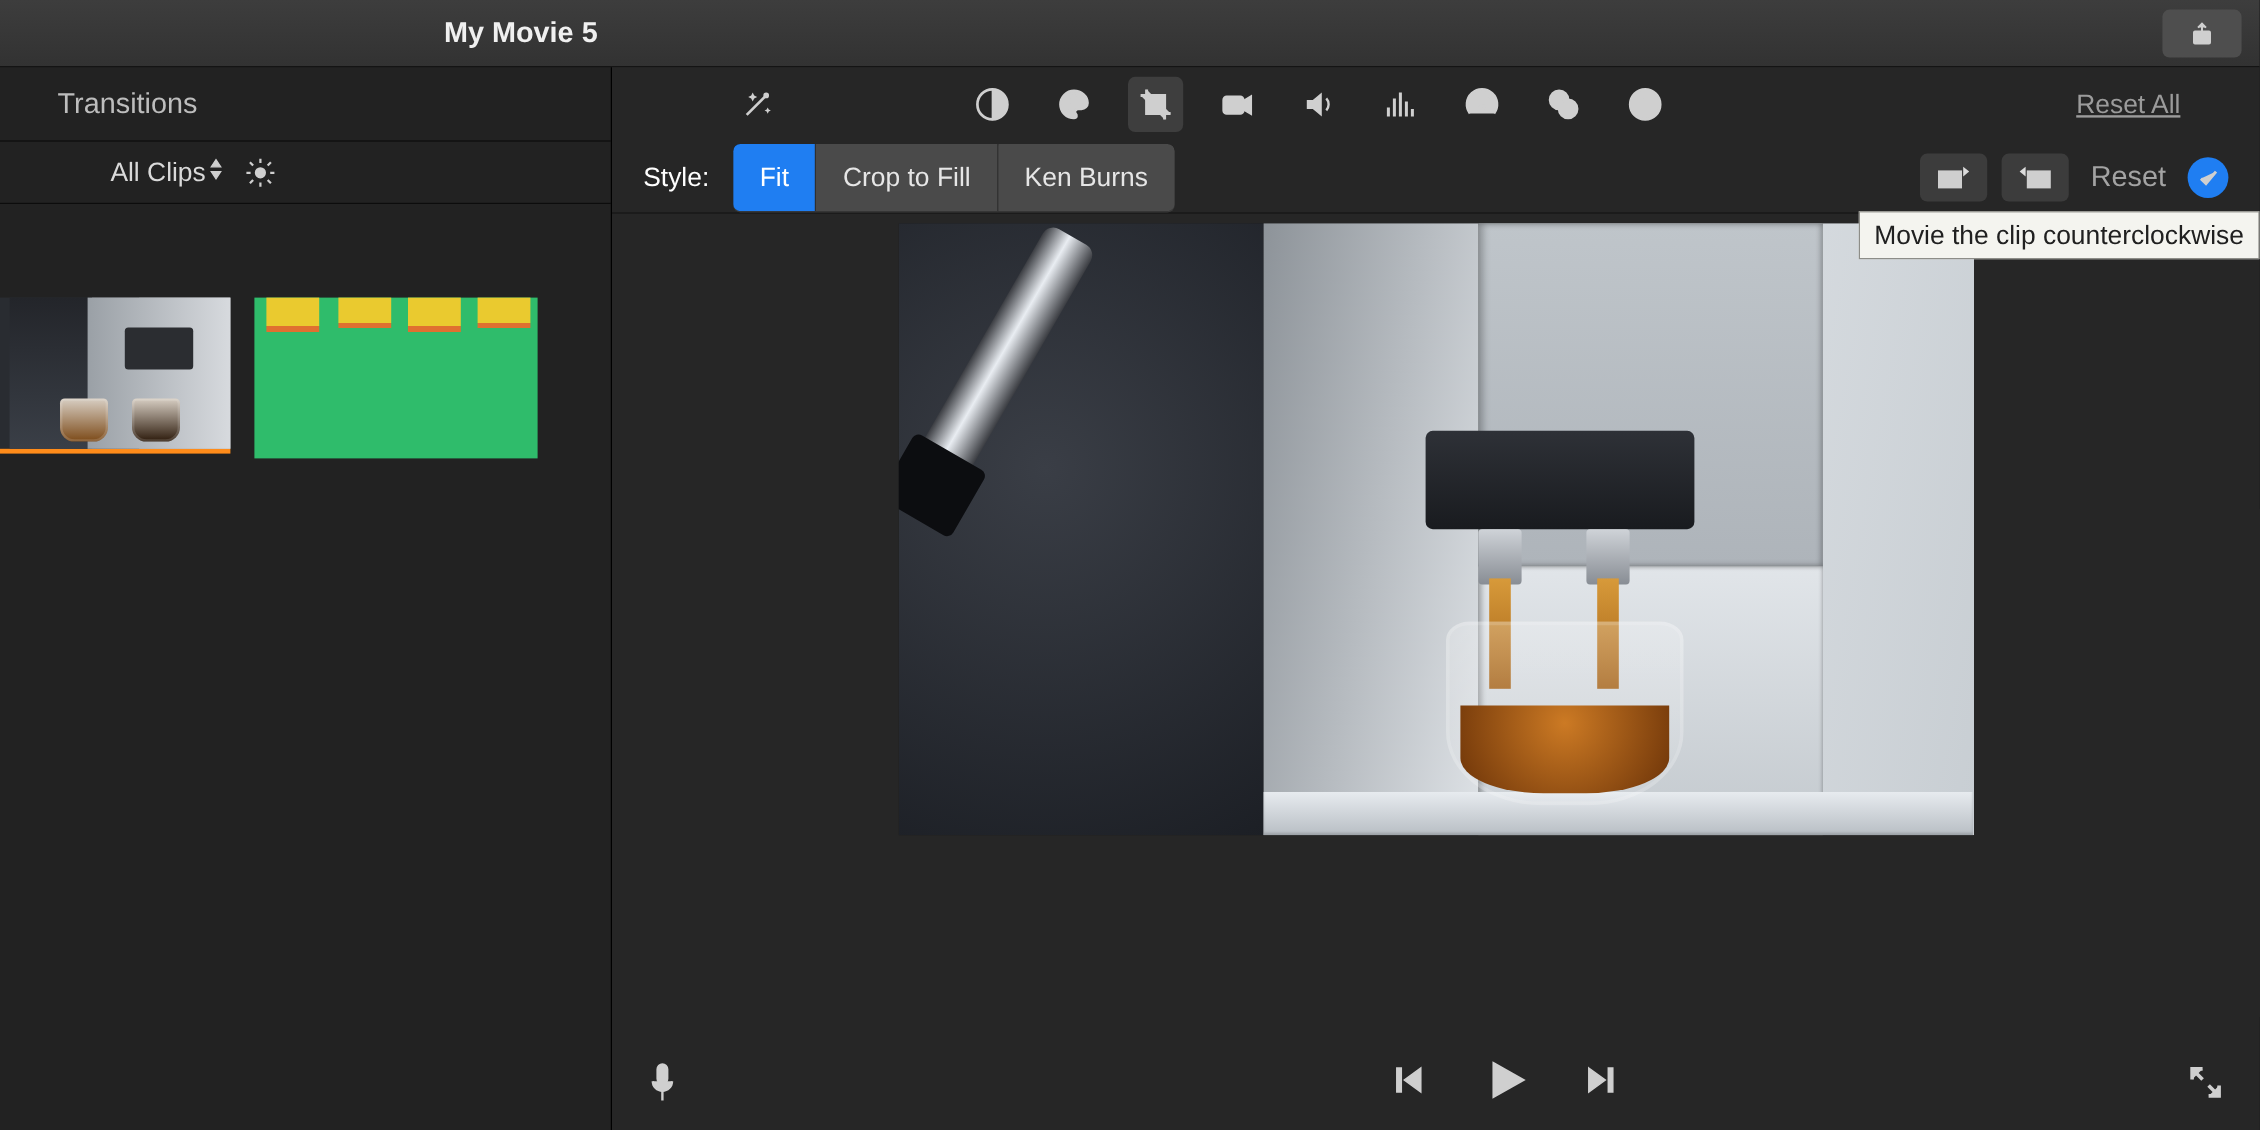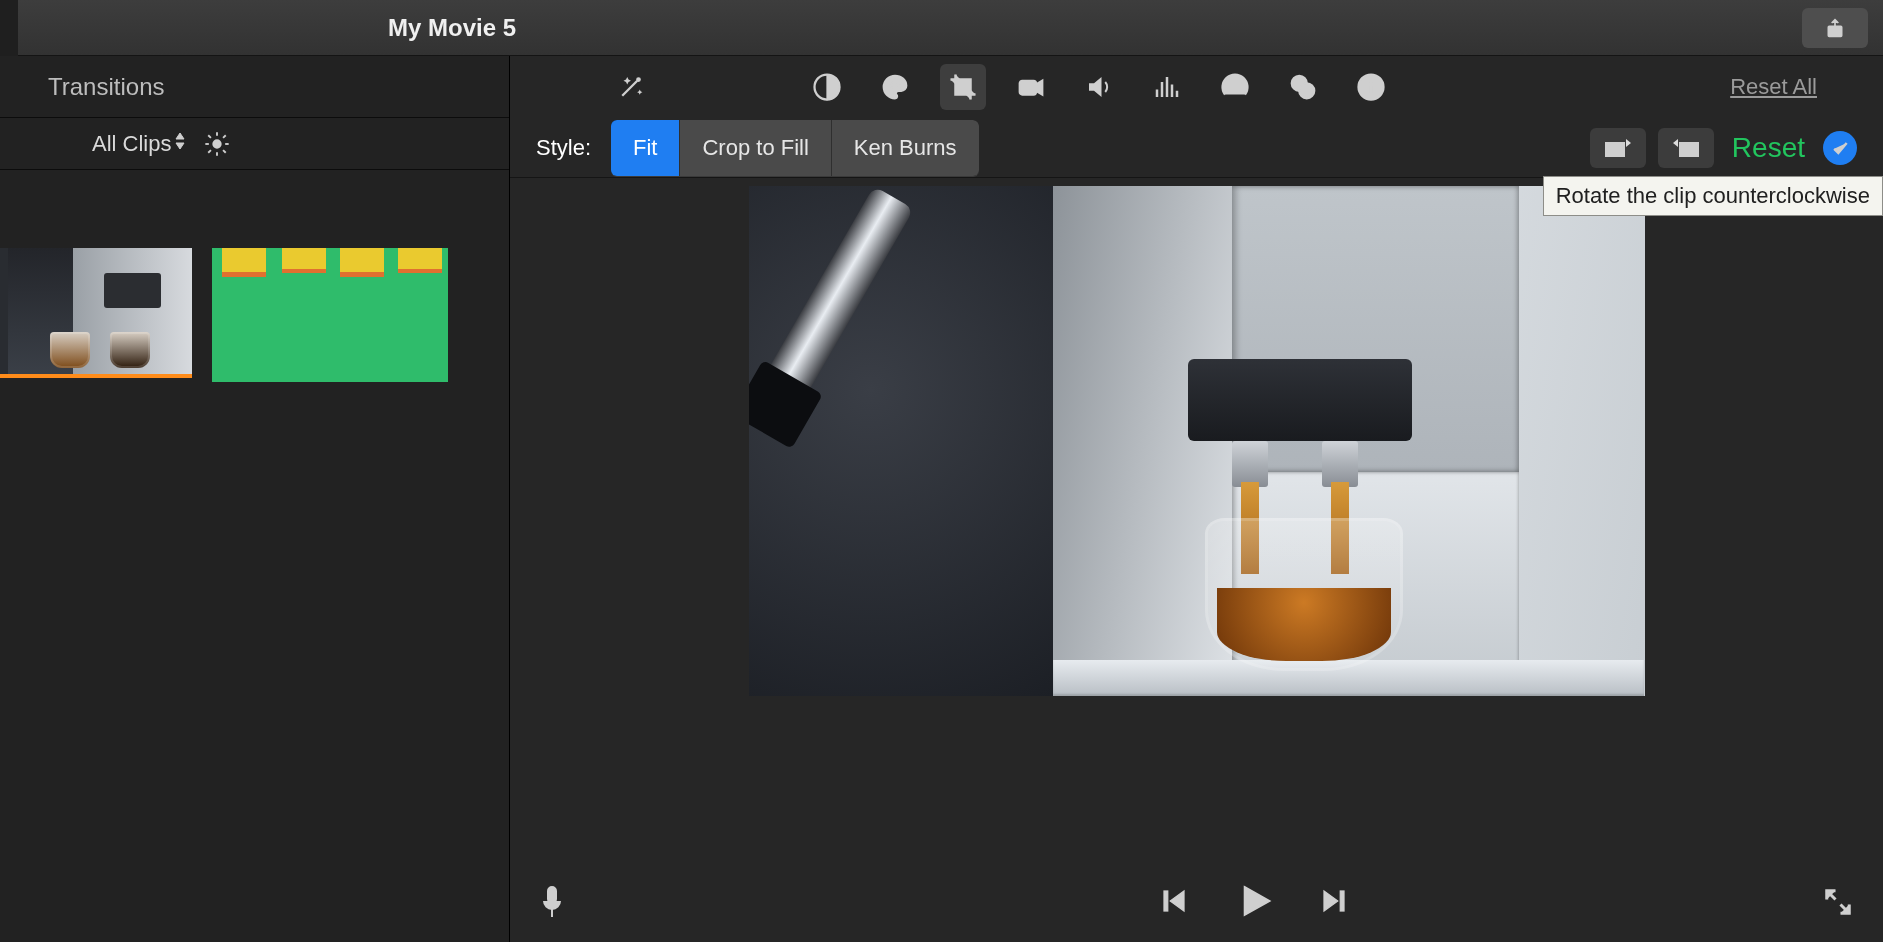--- a/index.html
+++ b/index.html
@@ -1,18 +1,18 @@
 <!DOCTYPE html>
 <html><head>
 <meta charset="utf-8">
 <style>
   * { margin: 0; padding: 0; box-sizing: border-box; font-family: -apple-system, "Helvetica Neue", Arial, sans-serif; }
   body { background: #1f1f1f; color: #e6e6e6; width: 1883px; height: 942px; overflow: hidden; }
 
-  .titlebar { height: 56px; background: linear-gradient(#3d3d3d,#323232); position: relative; border-bottom: 1px solid #141414; margin-left: 18px; }
+  .titlebar { height: 56px; background: linear-gradient(#3d3d3d,#323232); position: relative; border-bottom: 1px solid #141414; }
   .titlebar .title { position: absolute; left: 50%; top: 50%; transform: translate(-50%,-50%); font-weight: 600; font-size: 24px; color: #f0f0f0; left: 370px; transform: translate(0,-50%);}
   .share-btn { position: absolute; right: 15px; top: 8px; width: 66px; height: 40px; background: #4e4e4e; border-radius: 6px; display:flex; align-items:center; justify-content:center; }
   .share-btn svg { width: 20px; height: 24px; }
 
   .main { display: flex; height: calc(100% - 56px); }
 
   
   .left { width: 510px; background: #222; display:flex; flex-direction:column; border-right: 1px solid #000; }
   .left-header { height: 62px; display:flex; align-items:center; padding-left: 48px; border-bottom: 1px solid #0c0c0c; }
   .left-header span { font-size: 24px; color:#bdbdbd; font-weight:400; }
@@ -54,21 +54,21 @@
 
   .style-row { height:60px; display:flex; align-items:center; padding:0 26px; gap:14px; border-bottom:1px solid #151515; position:relative;}
   .style-label{ color:#ffffff; font-size:22px; margin-right:6px;}
   .seg { display:flex; border-radius:6px; overflow:hidden; box-shadow:0 1px 0 #000 inset, 0 1px 0 #3a3a3a;}
   .seg button{ border:none; padding:0 22px; height:56px; font-size:22px; color:#e6e6e6; background:#4a4a4a; cursor:pointer; border-right:1px solid #2f2f2f;}
   .seg button:last-child{ border-right:none;}
   .seg button.sel{ background:#1f7ef2; color:#fff;}
   .right-controls{ margin-left:auto; display:flex; align-items:center; gap:12px;}
   .rot-btn{ width:56px; height:40px; background:#3c3c3c; border-radius:6px; display:flex; align-items:center; justify-content:center;}
   .rot-btn svg{ width:30px; height:22px;}
-  .reset-txt{ color:#22c55e; font-size:28px; margin:0 6px;}
+  .reset-txt{ color:#a3a3a3; font-size:24px; margin:0 6px;}
   .check{ width:34px; height:34px; border-radius:50%; background:#1f7ef2; display:flex; align-items:center; justify-content:center;}
   .check svg{ width:20px; height:20px;}
   .tooltip{ position:absolute; right:0px; top:58px; background:#f4f4ef; color:#202020; font-size:22px; padding:6px 12px; border:1px solid #8d8d88; white-space:nowrap; z-index:5;}
 
   .viewer { flex:1; display:flex; align-items:flex-start; justify-content:center; padding-top:8px;}
   .preview { width:896px; height:510px; background:#1b1b1b; position:relative; overflow:hidden;}
   .bgdark{ position:absolute; left:0; top:0; width:34%; height:100%; background:radial-gradient(circle at 40% 40%, #3a3e46, #1c1f25);}
   .machinebody{ position:absolute; right:0; top:0; width:66%; height:100%; background:linear-gradient(100deg,#8d9399,#dfe3e7 40%,#c8ced3);}
   .panel{position:absolute; right:14%; top:0; width:32%; height:56%; background:linear-gradient(#bfc5ca,#aeb4ba); box-shadow:-2px 0 4px rgba(0,0,0,.25) inset, 4px 0 6px rgba(0,0,0,.25) inset;}
   .door{position:absolute; right:14%; top:56%; width:32%; height:44%; background:linear-gradient(#e1e5e9,#c3c9ce); box-shadow:-1px 0 3px rgba(0,0,0,.2) inset, 3px 0 4px rgba(0,0,0,.25) inset;}
@@ -253,21 +253,21 @@
               <path d="M7 2L2 6l5 4" fill="#dcdcdc" stroke="none"></path>
             </svg>
         </div>
         <span class="reset-txt">Reset</span>
         <div class="check">
           <svg viewBox="0 0 24 24" fill="none" stroke="#0a2545" stroke-width="3">
               <polyline points="5,13 10,18 20,6"></polyline>
             </svg>
         </div>
       </div>
-      <div class="tooltip">Rotate the clip counterclockwise</div>
+      <div class="tooltip">Movie the clip counterclockwise</div>
     </div>
 
     <div class="viewer">
       <div class="preview">
         <div class="bgdark"></div>
         <div class="machinebody"></div>
         <div class="panel"></div>
         <div class="door"></div>
         <div class="tray"></div>
         <div class="head"></div>

